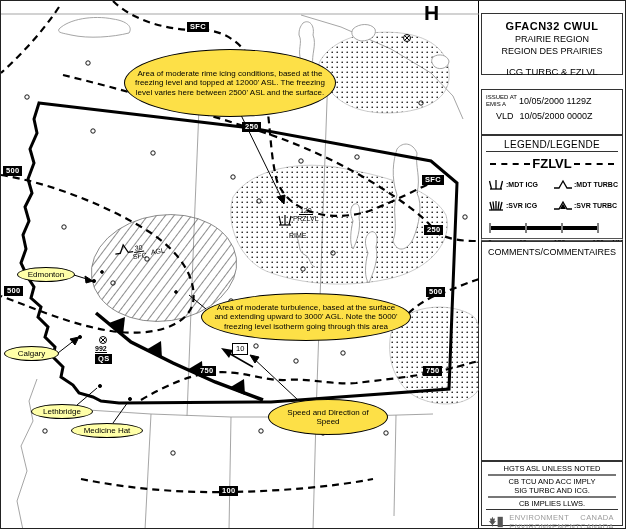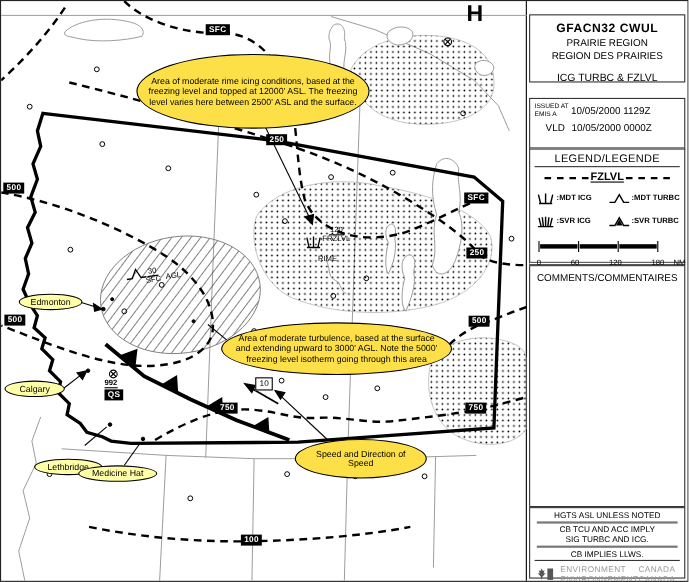--- a/index.html
+++ b/index.html
@@ -23,21 +23,21 @@
   .pbox{position:absolute;left:2px;width:142px;border:1px solid #333;box-sizing:border-box;background:#fff;}
   #title-box{top:12px;height:62px;text-align:center;padding-top:6px;}
   #title-box .pid{font-size:11px;font-weight:bold;letter-spacing:.5px;}
   #title-box .rgn{font-size:9px;margin-top:2px;}
   #title-box .ptype{font-size:9.5px;margin-top:10px;}
   #issued-box{top:88px;height:46px;padding:4px 4px 0 4px;font-size:9px;}
   .issrow{display:flex;align-items:center;}
   .isslbl{font-size:6px;line-height:1.1;width:33px;}
   #legend-box{top:134px;height:106px;border-bottom:3px double #555;padding:3px 4px 0 4px;}
   #legend-box .ltitle{text-align:center;font-size:10px;letter-spacing:.3px;border-bottom:1px solid #333;padding-bottom:1px;}
-  .fzrow{display:flex;align-items:center;justify-content:center;margin-top:4px;font-size:10px;font-weight:bold;text-decoration:underline;}
+  .fzrow{display:flex;align-items:center;justify-content:center;margin-top:4px;font-size:13px;font-weight:bold;}
   .dashseg{border-top:2px dashed #000;width:40px;height:0;margin:0 2px;}
   .symrow{display:flex;align-items:center;margin-top:6px;font-size:7px;font-weight:bold;}
   .symrow .cell{display:flex;align-items:center;width:50%;}
   .scale{margin-top:7px;position:relative;height:30px;}
   .scalenums{display:flex;justify-content:space-between;width:116px;margin:1px 0 0 2px;font-size:7px;}
   .scalenote{text-align:center;font-size:6.5px;margin-top:1px;}
   #comments-box{top:240px;height:220px;text-align:center;padding-top:5px;font-size:9px;}
   #footer-box{top:460px;height:65px;font-size:7.5px;text-align:center;}
   .foot-sep{border-top:2px solid #777;margin:1px 6px;}
   .foot-sep2{border-top:1px solid #333;margin:1px 4px;}
@@ -223,21 +223,21 @@
       </span>
       <span class="maptiny">AGL</span>
     </div>
 
     <div class="callout" style="left:123px;top:48px;width:212px;height:68px;">Area of moderate rime icing conditions, based at the freezing level and topped at 12000' ASL.  The freezing level varies here between 2500' ASL and the surface.</div>
     <div class="callout" style="left:200px;top:292px;width:210px;height:48px;">Area of moderate turbulence, based at the surface and extending upward to 3000' AGL.  Note the 5000' freezing level isotherm going through this area</div>
     <div class="callout" style="left:267px;top:398px;width:120px;height:36px;">Speed and Direction of Speed</div>
 
     <div class="city" style="left:16px;top:266px;width:58px;">Edmonton</div>
     <div class="city" style="left:3px;top:345px;width:55px;">Calgary</div>
-    <div class="city" style="left:30px;top:416px;width:62px;">Lethbridge</div>
+    <div class="city" style="left:30px;top:403px;width:62px;">Lethbridge</div>
     <div class="city" style="left:70px;top:422px;width:72px;">Medicine Hat</div>
   </div>
 
   <div id="panel">
 
     <div class="pbox" id="title-box">
       <div class="pid">GFACN32  CWUL</div>
       <div class="rgn">PRAIRIE REGION</div>
       <div class="rgn">REGION DES PRAIRIES</div>
       <div class="ptype">ICG TURBC &amp; FZLVL</div>

